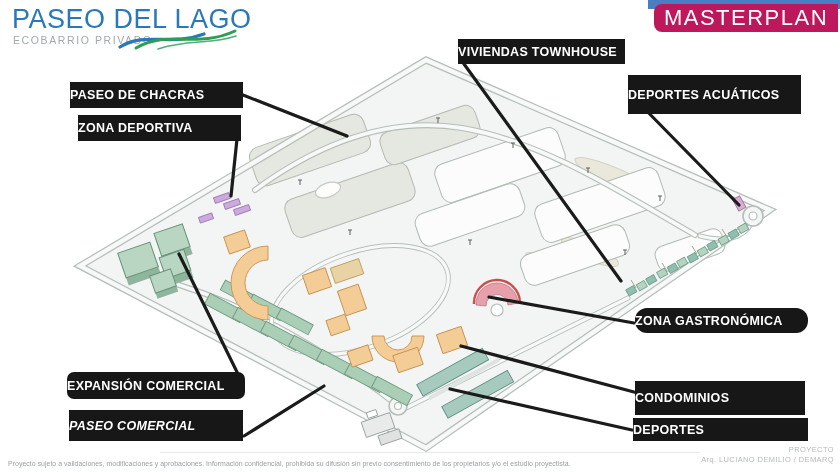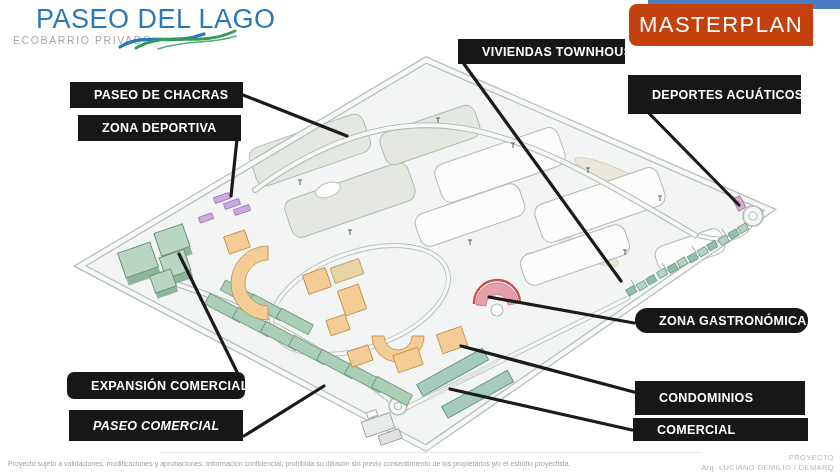--- a/index.html
+++ b/index.html
@@ -4,62 +4,62 @@
 <style>
   html,body{margin:0;padding:0;}
   body{
     width:840px;height:472px;position:relative;overflow:hidden;
     background:#ffffff;font-family:"Liberation Sans", sans-serif;
     -webkit-font-smoothing:antialiased;
   }
   
   .logo-title{
     position:absolute;left:12px;top:4px;font-size:27px;font-weight:500;
-    color:#2878ba;letter-spacing:.5px;white-space:nowrap;margin-left:24px;
+    color:#2878ba;letter-spacing:.5px;white-space:nowrap;
   }
   .logo-subtitle{
     position:absolute;left:13px;top:34px;font-size:10.5px;color:#a4a9ac;
     letter-spacing:1.6px;white-space:nowrap;
   }
   .logo-wave{position:absolute;left:118px;top:27px;}
   .accent-bar{
     position:absolute;left:648px;top:0;width:192px;height:9px;background:#4b7dc2;
   }
   .masterplan-box{
-    position:absolute;left:629px;top:4px;width:184px;height:42px;
-    background:#c2410c;border-radius:8px 0 0 8px;color:#ffffff;
+    position:absolute;left:654px;top:4px;width:184px;height:28px;
+    background:#be185d;border-radius:8px 0 0 8px;color:#ffffff;
     display:flex;align-items:center;justify-content:center;
     font-size:22px;font-weight:500;letter-spacing:1.5px;
   }
   
   .map-svg{position:absolute;left:0;top:0;width:840px;height:472px;}
   
   .callout{
     position:absolute;background:#171717;color:#ffffff;
-    display:flex;align-items:center;padding-left:24px;box-sizing:border-box;
+    display:flex;align-items:center;padding-left:0;box-sizing:border-box;
     font-weight:bold;font-size:12.5px;letter-spacing:.3px;white-space:nowrap;
     z-index:5;
   }
   #cl-chacras{left:70px;top:82px;width:173px;height:26px;}
   #cl-deportiva{left:70px;top:115px;width:163px;height:26px;margin-left:8px;}
   #cl-townhouse{left:458px;top:39px;width:167px;height:25px;}
   #cl-acuaticos{left:628px;top:75px;width:173px;height:39px;}
   #cl-expansion{left:67px;top:372px;width:178px;height:27px;border-radius:7px;}
   #cl-paseo{left:69px;top:410px;width:174px;height:31px;font-style:italic;}
   #cl-gastronomica{left:635px;top:308px;width:173px;height:25px;border-radius:12px;}
   #cl-condominios{left:635px;top:381px;width:170px;height:34px;}
   #cl-viviendas{left:633px;top:418px;width:175px;height:23px;}
   
   .footer-divider{position:absolute;left:160px;top:452px;width:540px;height:1px;background:#e9e9e9;}
   .disclaimer{
     position:absolute;left:8px;top:460px;font-size:7px;color:#9ba1a4;white-space:nowrap;
   }
   .credits{
     position:absolute;right:6px;top:445px;text-align:right;color:#b4b9bb;
-    font-size:7.5px;line-height:10px;letter-spacing:.4px;margin-top:8px;
+    font-size:7.5px;line-height:10px;letter-spacing:.4px;
   }
 </style>
 </head>
 <body>
 
 <div class="logo-title">PASEO DEL LAGO</div>
 <div class="logo-subtitle">ECOBARRIO PRIVADO</div>
 <svg class="logo-wave" width="120" height="24" viewBox="0 0 120 24">
   <path d="M2,20 C28,4 52,20 86,7" fill="none" stroke="#2878ba" stroke-width="3.2" stroke-linecap="round"></path>
   <path d="M18,21 C52,2 78,22 117,4" fill="none" stroke="#2f9e54" stroke-width="3" stroke-linecap="round"></path>
@@ -236,20 +236,20 @@
 </svg>
 
 <div class="callout" id="cl-chacras">PASEO DE CHACRAS</div>
 <div class="callout" id="cl-deportiva">ZONA DEPORTIVA</div>
 <div class="callout" id="cl-townhouse">VIVIENDAS TOWNHOUSE</div>
 <div class="callout" id="cl-acuaticos">DEPORTES ACUÁTICOS</div>
 <div class="callout" id="cl-expansion">EXPANSIÓN COMERCIAL</div>
 <div class="callout" id="cl-paseo">PASEO COMERCIAL</div>
 <div class="callout" id="cl-gastronomica">ZONA GASTRONÓMICA</div>
 <div class="callout" id="cl-condominios">CONDOMINIOS</div>
-<div class="callout" id="cl-viviendas">COMERCIAL</div>
+<div class="callout" id="cl-viviendas">DEPORTES</div>
 
 <div class="footer-divider"></div>
 <div class="disclaimer">Proyecto sujeto a validaciones, modificaciones y aprobaciones. Información confidencial, prohibida su difusión sin previo consentimiento de los propietarios y/o el estudio proyectista.</div>
 <div class="credits">
   <div>PROYECTO</div>
   <div>Arq. LUCIANO DEMILIO / DEMARQ</div>
 </div>
 
 </body></html>

